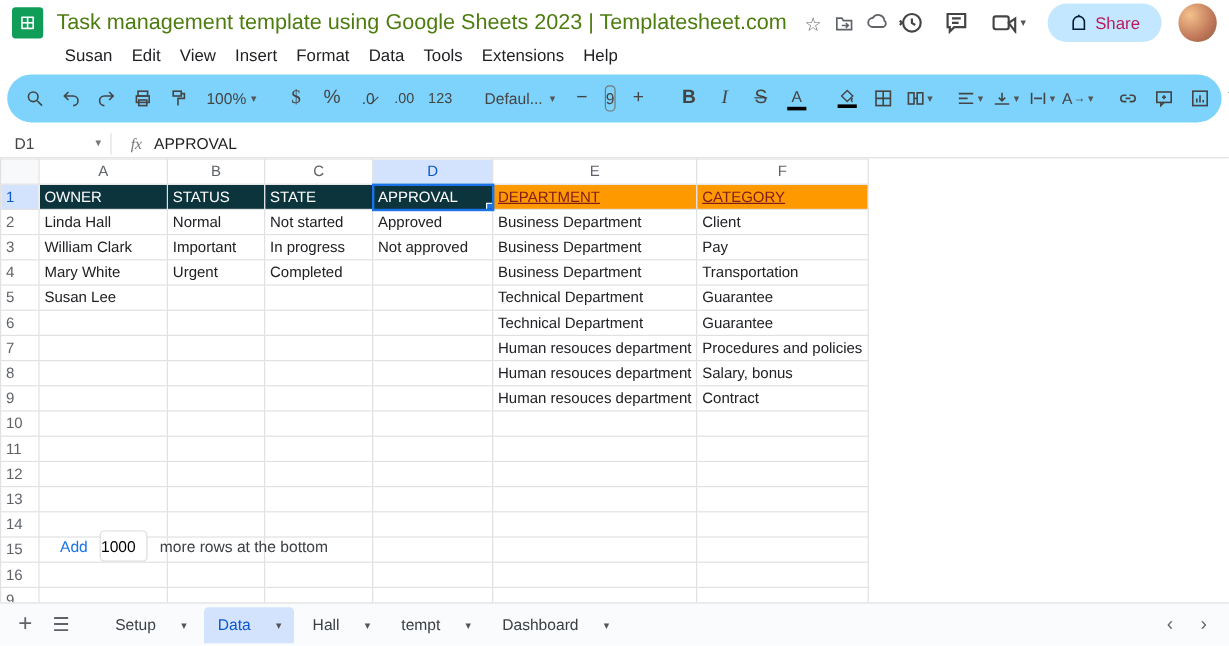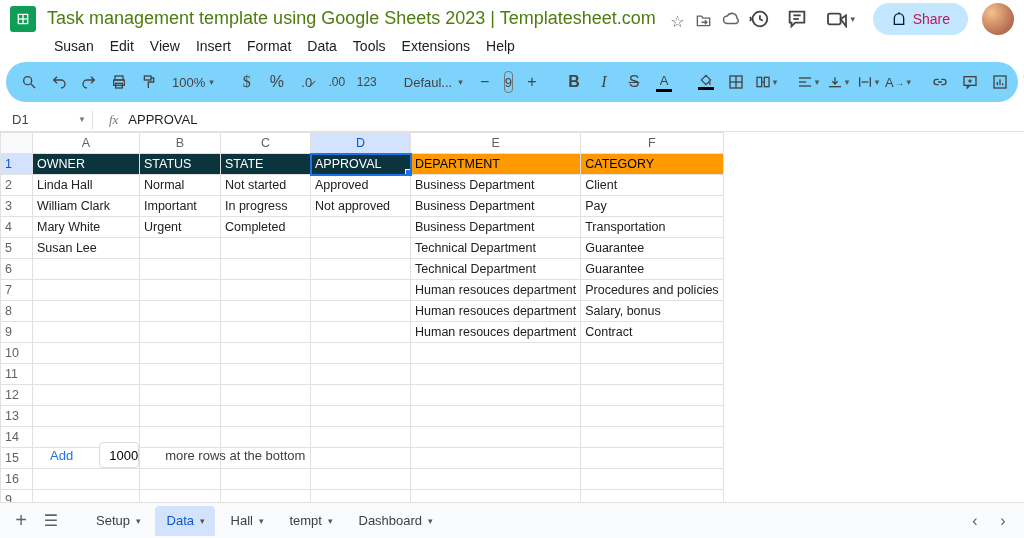--- a/index.html
+++ b/index.html
@@ -36,33 +36,33 @@
   
   .grid-wrap { display: flex; height: 370px; overflow: hidden; }
   .sheet { border-collapse: collapse; table-layout: fixed; }
   .sheet th, .sheet td { border: 1px solid #e1e1e1; height: 21px; font-size: 12.5px; padding: 0 4px; overflow: hidden; white-space: nowrap; text-align: left; font-weight: normal; vertical-align: middle; }
   .corner { width: 32px; background: #f8f9fa; }
   .rowhdr { width: 32px; background: #fff; color: #5f6368; text-align: center; font-size: 11px; }
   .colhdr { background: #fff; color: #5f6368; text-align: center !important; font-size: 11px; height: 18px !important; }
   col.cnum { width: 32px; } col.cA { width: 107px; } col.cB { width: 81px; } col.cC { width: 90px; }
   col.cD { width: 100px; } col.cE { width: 145px; } col.cF { width: 104px; }
   .teal { background: #0c343d; color: #fff; }
-  .orange { background: #ff9900; color: #000000; }
+  .orange { background: #ff9900; color: #7f1d1d; text-decoration: underline; }
   .sel-col .colhdr.sel { background: #d3e3fd; color: #0b57d0; }
   .sel-row { background: #d3e3fd !important; color: #0b57d0; }
   .cell-sel { outline: 2px solid #1a73e8; outline-offset: -1px; position: relative; }
   .cell-sel::after { content:""; position:absolute; right:-3px; bottom:-3px; width:6px; height:6px; background:#1a73e8; border:1px solid #fff; }
   
-  .addrows { display: flex; align-items: center; gap: 26px; padding: 10px 0 0 50px; font-size: 13px; color: #3c4043; }
+  .addrows { display: flex; align-items: center; gap: 10px; padding: 10px 0 0 50px; font-size: 13px; color: #3c4043; }
   .add-link { color: #1a73e8; font-weight: 500; }
-  .rowcount { border: 1px solid #dadce0; border-radius: 4px; width: 40px; height: 26px; text-align: right; font-size: 13px; }
+  .rowcount { border: 1px solid #dadce0; border-radius: 4px; width: 40px; height: 26px; text-align: left; font-size: 13px; }
   
   .tabstrip { position: absolute; bottom: 0; left: 0; right: 0; height: 36px; background: #f9fbfd; border-top: 1px solid #e0e0e0; display: flex; align-items: center; padding: 0 8px; gap: 4px; font-size: 13px; color: #3c4043; }
   .tabstrip .tbtn { color: #5f6368; }
-  .tab { height: 30px; padding: 0 10px 0 12px; display: flex; align-items: center; gap: 6px; border-radius: 0; }
+  .tab { height: 30px; padding: 0 10px 0 12px; display: flex; align-items: center; gap: 21px; border-radius: 0; }
   .tab.active { background: #d3e3c1; background: #e1ecfb; color: #0b57d0; font-weight: 500; border-radius: 4px 4px 0 0; }
   .tab.active { background: #d3e3fd; }
   .sc-right { margin-left: auto; display: flex; gap: 2px; color: #5f6368; }
 </style>
 </head>
 <body>
 
 <div class="titlebar">
   <div class="logo">
     <svg viewBox="0 0 24 24" fill="#fff">

